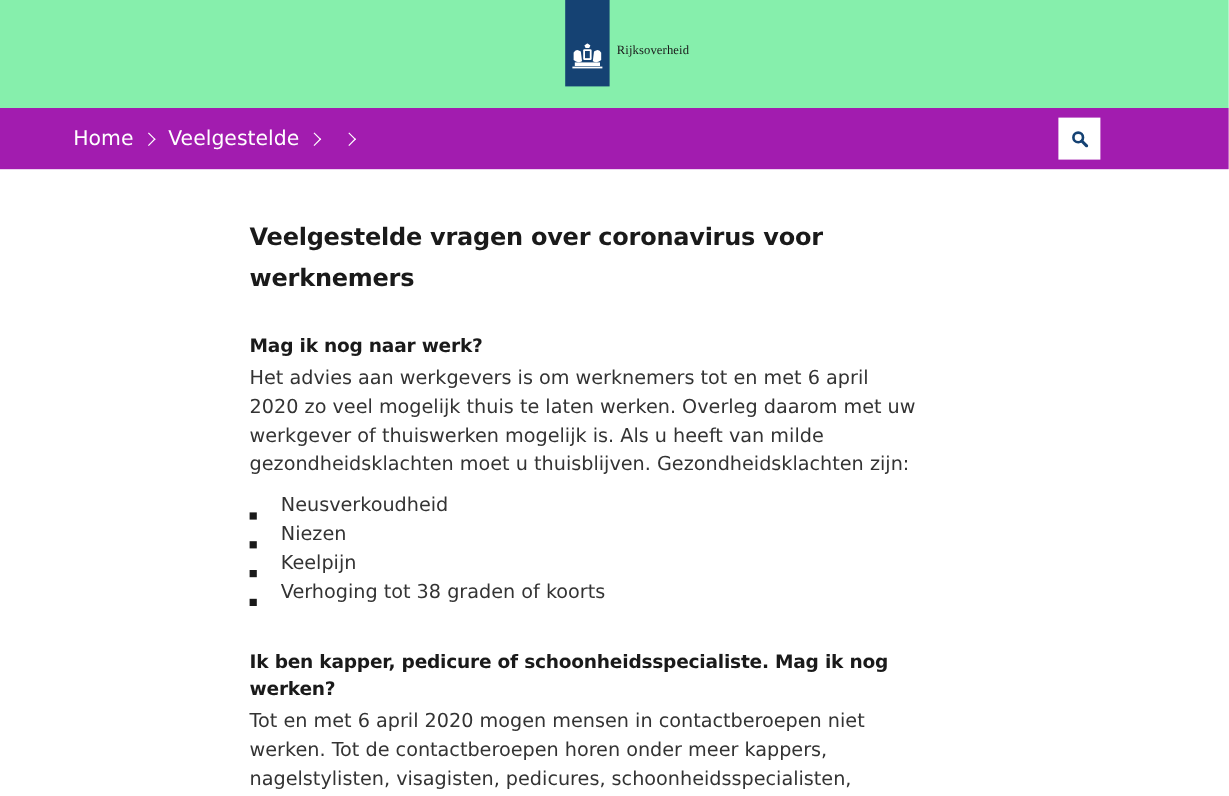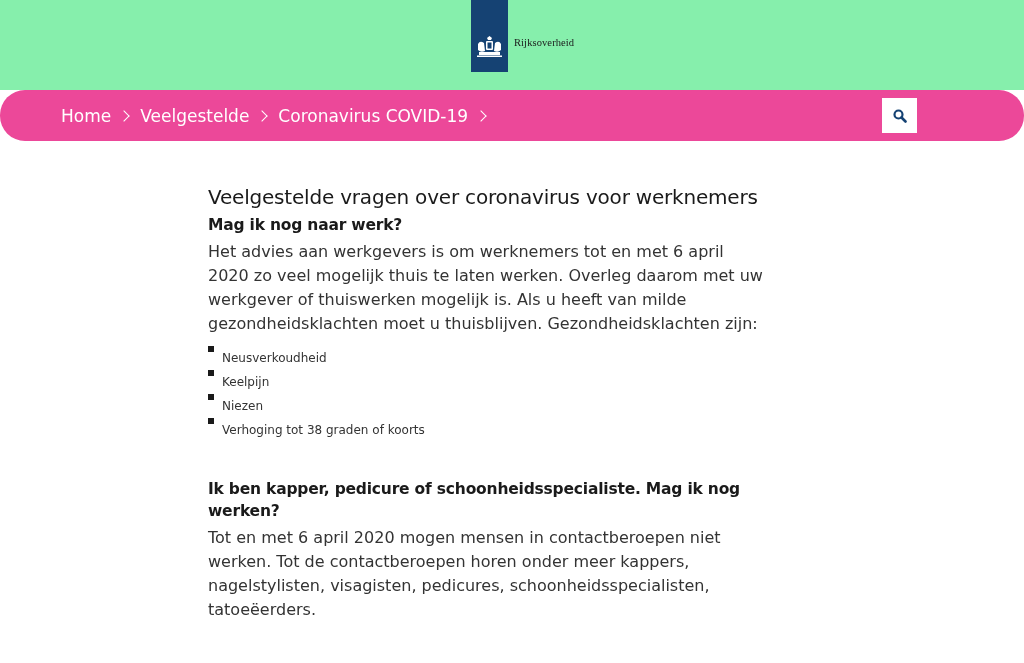--- a/index.html
+++ b/index.html
@@ -5,33 +5,33 @@
   * { box-sizing: border-box; margin: 0; padding: 0; }
   html, body { width: 1024px; height: 663px; overflow: hidden; background: #ffffff; }
   body { font-family: "DejaVu Sans", "Liberation Sans", sans-serif; color: #1a1a1a; position: relative; }
 
   .topbar { position: absolute; left: 0; top: 0; width: 1024px; height: 90px; background: #86efac; }
   .logo { position: absolute; left: 471px; top: 0; display: flex; align-items: flex-start; text-decoration: none; }
   .logo-mark { width: 37px; height: 72px; background: #154273; position: relative; }
   .logo-mark svg { position: absolute; left: 5px; top: 36px; }
   .logo-text { font-family: "Liberation Serif", "DejaVu Serif", serif; font-size: 10.5px; color: #1a1a1a; margin-left: 6px; margin-top: 37px; letter-spacing: 0.1px; }
 
-  .navbar { position: absolute; left: 0; top: 90px; width: 1024px; height: 51px; background: #ec4899; border-radius: 25px; }
+  .navbar { position: absolute; left: 0; top: 90px; width: 1024px; height: 51px; background: #a21caf; }
   .breadcrumb { position: absolute; left: 61px; top: 0; height: 51px; display: flex; align-items: center; }
   .crumb { color: #ffffff; font-size: 17px; text-decoration: none; white-space: nowrap; }
   .crumb-sep { display: inline-block; width: 8px; height: 8px; border-right: 1.6px solid #fff; border-top: 1.6px solid #fff; transform: rotate(45deg); margin: 0 12px 0 9px; }
   .search-btn { position: absolute; left: 882px; top: 8px; width: 35px; height: 35px; background: #ffffff; border: none; display: flex; align-items: center; justify-content: center; cursor: pointer; }
 
   .content { position: absolute; left: 208px; top: 180px; width: 560px; }
-  .page-title { font-size: 20px; font-weight: normal; color: #1a1a1a; letter-spacing: -0.2px; line-height: 34px; }
+  .page-title { font-size: 20px; font-weight: bold; color: #1a1a1a; letter-spacing: -0.2px; line-height: 34px; }
   .section { margin-top: 0; }
   .q-title { font-size: 15.5px; font-weight: bold; color: #1a1a1a; line-height: 22px; letter-spacing: -0.2px; }
   .q-body { font-size: 16px; color: #333; line-height: 24px; margin-top: 4px; }
   .bullets { list-style: none; margin-top: 10px; }
-  .bullets li { font-size: 12px; color: #333; line-height: 24px; display: flex; align-items: flex-start; }
+  .bullets li { font-size: 16px; color: #333; line-height: 24px; display: flex; align-items: flex-end; gap: 12px; }
   .bullet-sq { width: 6px; height: 6px; background: #1a1a1a; margin-right: 8px; flex: 0 0 auto; }
 </style>
 </head>
 <body>
 
 <div class="topbar">
   <a class="logo">
     <div class="logo-mark">
       <svg width="27" height="22" viewBox="0 0 27 22">
         <path d="M11 2 L13.5 0 L16 2 L15 4 L12 4 Z" fill="#fff"></path>
@@ -46,49 +46,48 @@
     <span class="logo-text">Rijksoverheid</span>
   </a>
 </div>
 
 <nav class="navbar">
   <div class="breadcrumb">
     <a class="crumb">Home</a>
     <span class="crumb-sep"></span>
     <a class="crumb">Veelgestelde</a>
     <span class="crumb-sep"></span>
-    <a class="crumb">Coronavirus COVID-19</a>
     <span class="crumb-sep"></span>
   </div>
   <button class="search-btn">
     <svg width="14" height="14" viewBox="0 0 14 14">
       <circle cx="5.5" cy="5.5" r="4" fill="none" stroke="#154273" stroke-width="2.2"></circle>
       <line x1="8.5" y1="8.5" x2="12.5" y2="12.5" stroke="#154273" stroke-width="2.6" stroke-linecap="round"></line>
     </svg>
   </button>
 </nav>
 
 <main class="content">
   <h1 class="page-title">Veelgestelde vragen over coronavirus voor werknemers</h1>
 
-  <section class="section" style="">
+  <section class="section" style="margin-top:29px;">
     <h2 class="q-title">Mag ik nog naar werk?</h2>
     <p class="q-body">Het advies aan werkgevers is om werknemers tot en met 6 april 2020 zo veel mogelijk thuis te laten werken. Overleg daarom met uw werkgever of thuiswerken mogelijk is. Als u heeft van milde gezondheidsklachten moet u thuisblijven. Gezondheidsklachten zijn:</p>
     <ul class="bullets">
       <li>
           <span class="bullet-sq"></span>
           <span>Neusverkoudheid</span>
         </li>
       <li>
           <span class="bullet-sq"></span>
-          <span>Keelpijn</span>
+          <span>Niezen</span>
         </li>
       <li>
           <span class="bullet-sq"></span>
-          <span>Niezen</span>
+          <span>Keelpijn</span>
         </li>
       <li>
           <span class="bullet-sq"></span>
           <span>Verhoging tot 38 graden of koorts</span>
         </li>
     </ul>
   </section>
 
   <section class="section" style="margin-top:36px;">
     <h2 class="q-title">Ik ben kapper, pedicure of schoonheidsspecialiste. Mag ik nog werken?</h2>

